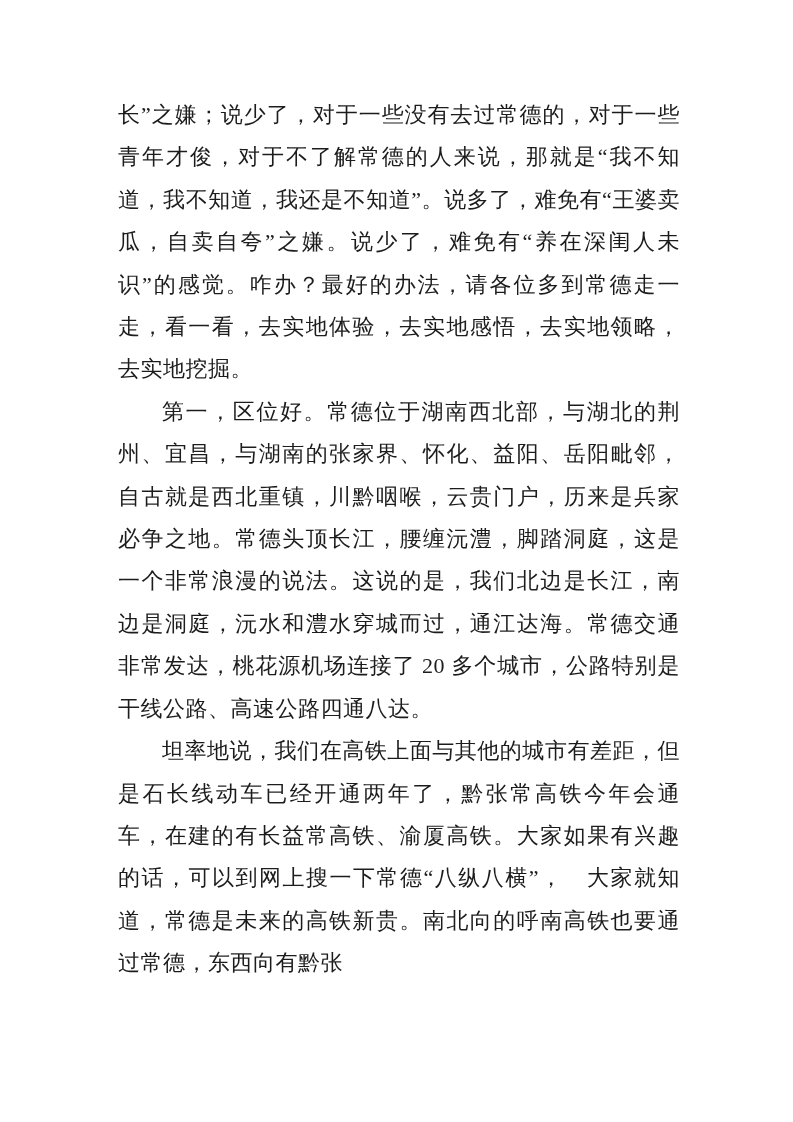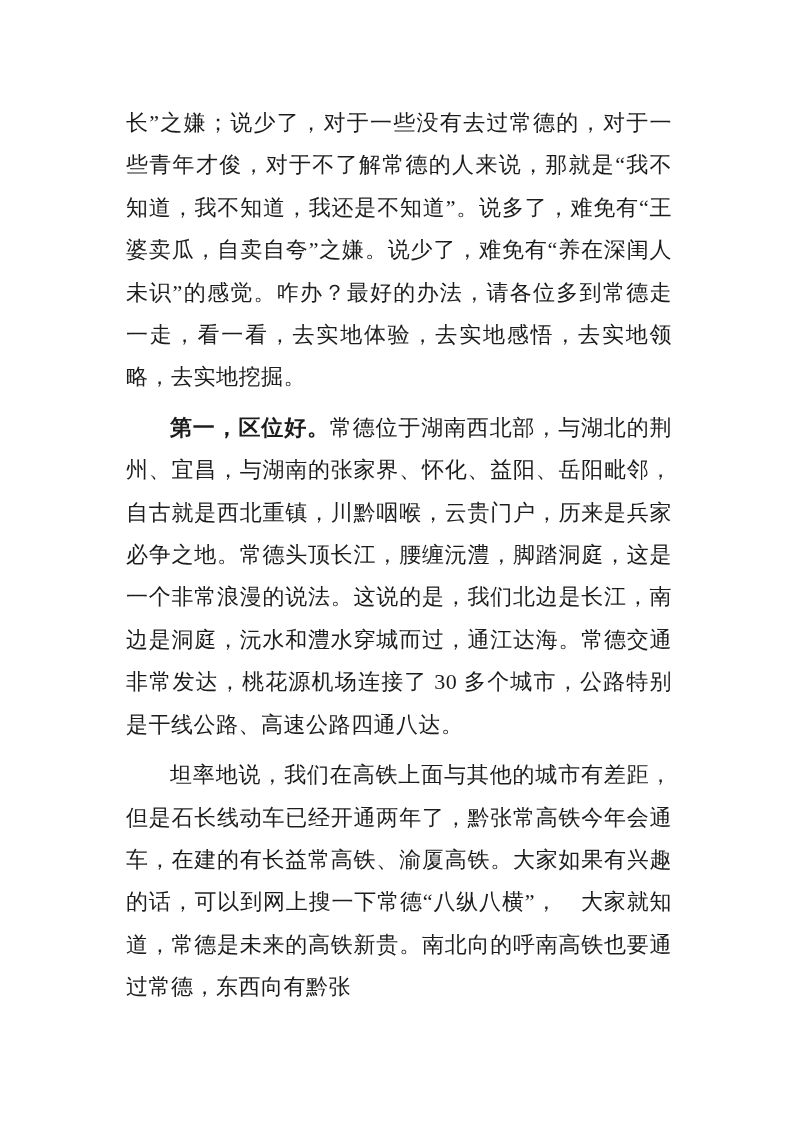--- a/index.html
+++ b/index.html
@@ -20,33 +20,33 @@
     left: 118px;
     top: 94px;
     width: 562px;
     font-size: 22px;
     line-height: 42.4px;
     letter-spacing: 0.5px;
     color: #1c1c1c;
     text-align: justify;
   }
   .content p {
-    margin: 8px;
+    margin: 0;
     padding: 0;
     text-indent: 2em;
   }
   .content p.continuation {
     text-indent: 0;
   }
   .content strong {
-    font-weight: bold;
+    font-weight: normal;
   }
 </style>
 </head>
 <body>
 
 <div class="page">
   <div class="content">
     <p class="continuation"><span>长”之嫌；说少了，对于一些没有去过常德的，对于一些青年才俊，对于不了解常德的人来说，那就是“我不知道，我不知道，我还是不知道”。说多了，难免有“王婆卖瓜，自卖自夸”之嫌。说少了，难免有“养在深闺人未识”的感觉。咋办？最好的办法，请各位多到常德走一走，看一看，去实地体验，去实地感悟，去实地领略，去实地挖掘。</span></p>
-    <p><strong>第一，区位好。</strong><span>常德位于湖南西北部，与湖北的荆州、宜昌，与湖南的张家界、怀化、益阳、岳阳毗邻，自古就是西北重镇，川黔咽喉，云贵门户，历来是兵家必争之地。常德头顶长江，腰缠沅澧，脚踏洞庭，这是一个非常浪漫的说法。这说的是，我们北边是长江，南边是洞庭，沅水和澧水穿城而过，通江达海。常德交通非常发达，桃花源机场连接了 30 多个城市，公路特别是干线公路、高速公路四通八达。</span></p>
+    <p><strong>第一，区位好。</strong><span>常德位于湖南西北部，与湖北的荆州、宜昌，与湖南的张家界、怀化、益阳、岳阳毗邻，自古就是西北重镇，川黔咽喉，云贵门户，历来是兵家必争之地。常德头顶长江，腰缠沅澧，脚踏洞庭，这是一个非常浪漫的说法。这说的是，我们北边是长江，南边是洞庭，沅水和澧水穿城而过，通江达海。常德交通非常发达，桃花源机场连接了 20 多个城市，公路特别是干线公路、高速公路四通八达。</span></p>
     <p><span>坦率地说，我们在高铁上面与其他的城市有差距，但是石长线动车已经开通两年了，黔张常高铁今年会通车，在建的有长益常高铁、渝厦高铁。大家如果有兴趣的话，可以到网上搜一下常德“八纵八横”，　大家就知道，常德是未来的高铁新贵。南北向的呼南高铁也要通过常德，东西向有黔张</span></p>
   </div>
 </div>
 
 </body></html>

